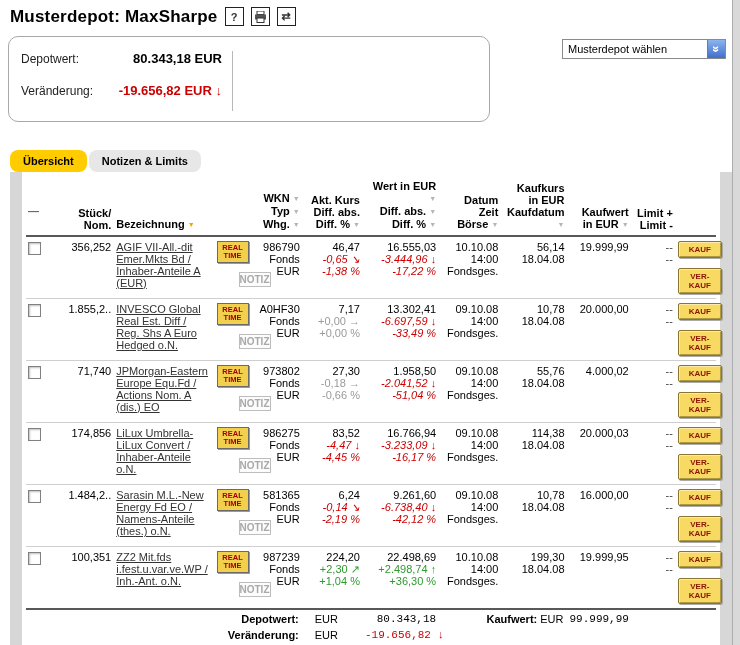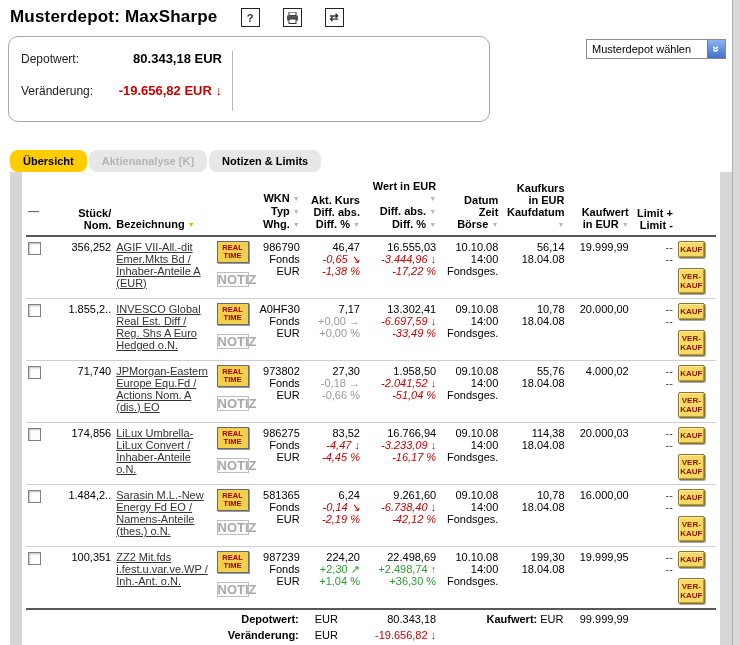--- a/index.html
+++ b/index.html
@@ -4,21 +4,21 @@
 <style>
   * { box-sizing: border-box; margin: 0; padding: 0; }
   html,body { width:740px; height:645px; background:#fff; overflow:hidden;
     font-family:"Liberation Sans", sans-serif; color:#000; position:relative; }
 
   
   .scrollbar { position:absolute; top:0; right:0; width:8px; height:645px;
     background:#d9d9d9; border-left:1px solid #adadad; }
 
   
-  .titlebar { padding:7px 0 0 10px; display:flex; align-items:flex-end;gap:16px; }
+  .titlebar { padding:7px 0 0 10px; display:flex; align-items:flex-start; }
   .page-title { font-size:17px; font-weight:bold; letter-spacing:.2px; }
   .tbtn { width:19px; height:19px; border:1px solid #222; margin-left:7px;
     display:inline-flex; align-items:center; justify-content:center;
     font-size:11px; font-weight:bold; color:#333; background:#fff; cursor:pointer; }
   .tbtn svg { display:block; }
 
   
   .sumrow { position:relative; margin:9px 0 0 8px; height:88px; }
   .sumbox { width:482px; height:86px; border:1px solid #a8a8a8; border-radius:10px;
     display:flex; padding:14px 12px 10px 12px; background:#fff; }
@@ -30,21 +30,21 @@
   .sumright .slab { width:152px; }
   .sumright .sval { margin-left:0; }
   .neg { color:#cc0000; }
   .bar { display:inline-flex; align-items:center; height:13px; margin:0 5px; }
   .bar span { display:inline-block; height:13px; }
   .seg-red   { width:30px; background:#c32222; }
   .seg-gray  { width:16px; background:#d9d9d9; }
   .seg-green { width:9px;  background:#3a9a3a; }
 
   
-  .dropdown { position:absolute; top:3px; right:14px; width:140px; height:20px;
+  .dropdown { position:absolute; top:3px; right:14px; width:164px; height:20px;
     border:1px solid #8a8a8a; display:flex; align-items:stretch; background:#fff; cursor:pointer; }
   .dropdown .dlabel { flex:1; font-size:11px; padding:3px 4px 0 5px; white-space:nowrap; }
   .dropdown .darrow { width:18px; background:linear-gradient(#8db4ef,#3f6fc9);
     border-left:1px solid #7a7a7a; color:#fff; display:flex; align-items:center;
     justify-content:center; font-weight:bold; font-size:12px; }
   .darrow .chev { transform:rotate(90deg); display:inline-block; line-height:1; }
 
   
   .tabs { display:flex; margin:26px 0 0 10px; }
   .tab { font-size:11px; font-weight:bold; padding:5px 13px 5px 13px; margin-right:2px;
@@ -73,40 +73,40 @@
 
   .checkbox { display:inline-block; width:13px; height:13px; background:#fff;
     border:1px solid #808080; box-shadow:inset 1px 1px 2px rgba(0,0,0,.25);
     margin-top:1px; cursor:pointer; }
   .fund-link { color:#333; text-decoration:underline; cursor:pointer; }
 
   .badge-rt { display:block; width:32px; background:#f3cf4e; border:1px solid #6a6a6a;
     box-shadow:1px 1px 0 #9a9a9a; color:#a00000; font-size:7.5px; font-weight:bold;
     text-align:center; line-height:8px; padding:2px 0; cursor:pointer; }
   .badge-nz { display:block; width:32px; background:#fcfcfc; border:1px solid #bdbdbd;
-    color:#a9a9a9; font-size:13px; font-weight:bold; text-align:left;
-    line-height:9px; padding:2px 0; margin-top:9px; cursor:pointer; }
+    color:#a9a9a9; font-size:10px; font-weight:bold; text-align:left;
+    line-height:9px; padding:2px 0; margin-top:9px; cursor:pointer;margin-left:22px; }
 
   [data-trend="neg"]  { color:#cc0000;font-style:italic; }
   [data-trend="flat"] { color:#9a9a9a; }
   [data-trend="pos"]  { color:#2f9a2f; }
   .limval { color:#444; }
 
-  .btn { display:block; width:27px; background:#f8d964; border:1px solid #8a7630;
+  .btn { display:block; width:44px; background:#f8d964; border:1px solid #8a7630;
     box-shadow:inset 1px 1px 0 #fdeaa6, inset -1px -1px 0 #b09a40, 1px 1px 0 #aaa;
     border-radius:2px; color:#8b1500; font-size:8px; font-weight:bold;
     text-align:center; line-height:9px; padding:3px 0; cursor:pointer; }
   .btn + .btn { margin-top:10px; }
 
   
   tr.tot td { padding-top:3px; padding-bottom:1px; }
   .t-lab { text-align:right; padding-right:4px; white-space:nowrap; }
   .b { font-weight:bold; }
   .t-cur { text-align:left; padding-left:12px; }
-  .t-val { text-align:right; padding-right:3px; white-space:nowrap; }
+  .t-val { text-align:right; padding-right:3px; white-space:nowrap;font-family:Liberation Mono, monospace; }
 </style>
 </head>
 <body>
 
 <div class="scrollbar"></div>
 
 <div class="titlebar">
   <span class="page-title">Musterdepot: MaxSharpe</span>
   <span class="tbtn">?</span>
   <span class="tbtn">
@@ -135,21 +135,20 @@
   <div class="dropdown">
     <span class="dlabel">Musterdepot wählen</span>
     <span class="darrow">
         <span class="chev">»</span>
       </span>
   </div>
 </div>
 
 <div class="tabs">
   <div class="tab" data-state="active">Übersicht</div>
-  <div class="tab" data-state="disabled">Aktienanalyse [K]</div>
   <div class="tab" data-state="normal">Notizen &amp; Limits</div>
 </div>
 
 <div class="panel">
 <table>
   <colgroup>
     <col style="width:24px">
         <col style="width:64px">
         <col style="width:100px">
         <col style="width:38px">

